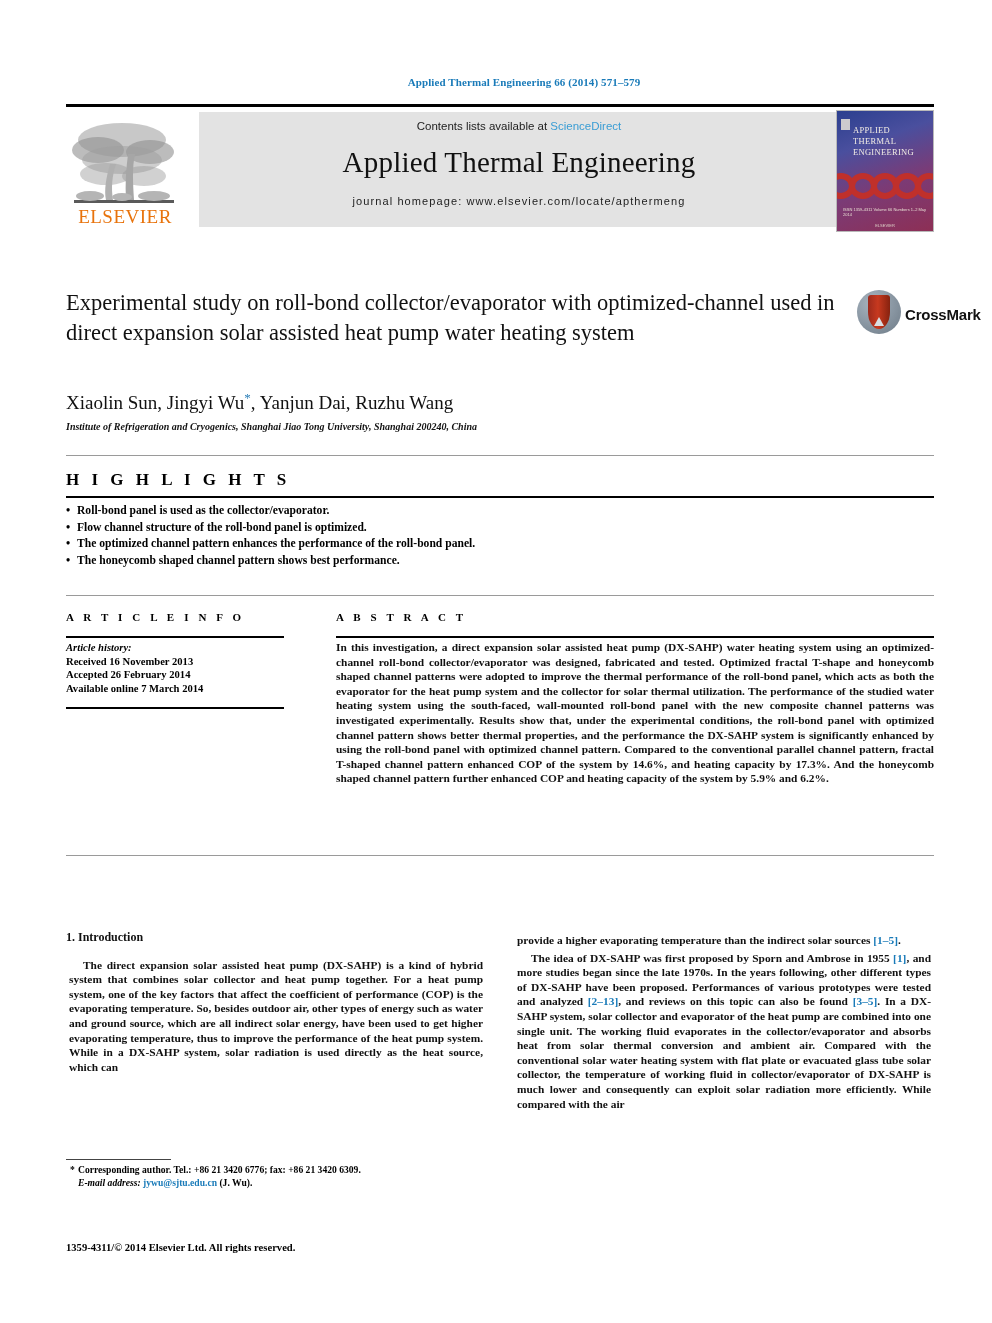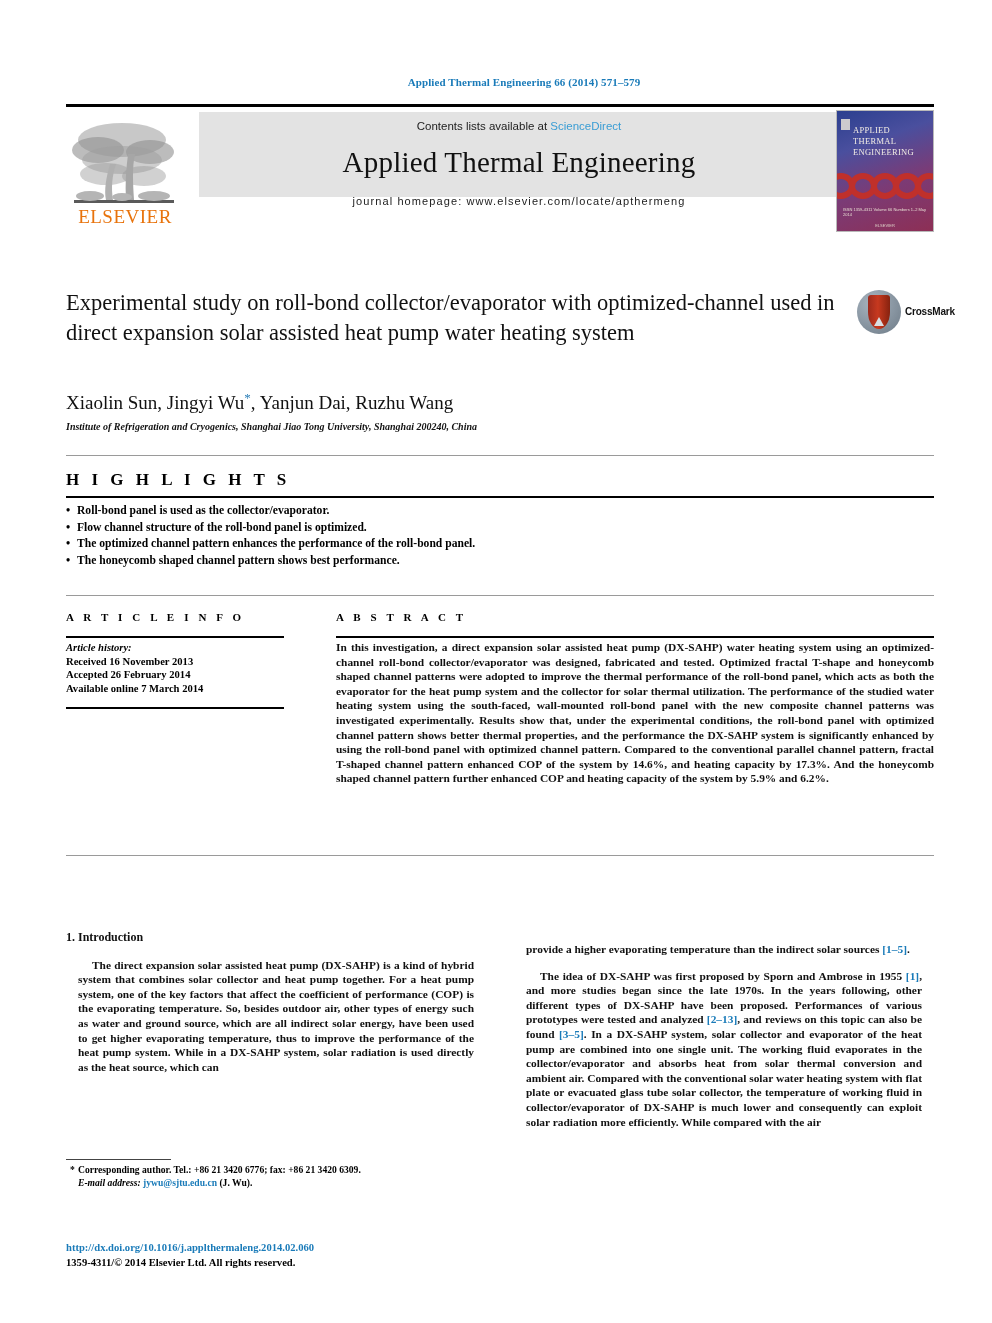--- a/index.html
+++ b/index.html
@@ -36,21 +36,21 @@
   }
   .elsevier-word {
     position:absolute; left:2px; bottom:2px; width:114px;
     font-family:"Liberation Serif", serif;
     font-size:19px;
     letter-spacing:.5px;
     color:#e8730c;
     text-align:center;
   }
   .center-band {
-    position:absolute; left:133px; top:2px; width:640px; height:85px;
+    position:absolute; left:133px; top:2px; width:640px; height:115px;
     background:#e3e3e3;
     text-align:center;
   }
   .contents-line {
     margin-top:8px;
     font-family:"Liberation Sans", sans-serif;
     font-size:11.5px;
     color:#222;
   }
   .contents-line .sd { color:#3a9dd4; }
@@ -122,21 +122,21 @@
     border-radius:3px 3px 50% 50%;
   }
   .crossmark-notch {
     position:absolute; left:17px; top:27px; width:10px; height:9px;
     background:#d9dde1;
     clip-path:polygon(50% 0%, 100% 100%, 0% 100%);
   }
   .crossmark-label {
     position:absolute; left:48px; top:16px;
     font-family:"Liberation Sans", sans-serif;
-    font-size:10px; font-weight:bold; color:#111;
+    font-size:15px; font-weight:bold; color:#111;
     letter-spacing:-.2px;
   }
 
   .authors {
     position:absolute; left:66px; top:390px;
     font-size:19px; color:#111;
   }
   .authors sup { color:#2a7fb8; font-size:13px; }
   .affiliation {
     position:absolute; left:66px; top:421px;
@@ -209,21 +209,21 @@
     font-size:11.4px; line-height:14.6px;
     text-align:justify;
     font-weight:bold;
     color:#111;
   }
   .col.left  { left:66px; }
   .col.right { left:514px; }
   .sec-title {
     font-size:12px; font-weight:bold; margin:0 0 13px 0;
   }
-  .col p { margin:12px; text-indent:14px; }
+  .col p { margin:3px; text-indent:14px; }
   .cite { color:#1a7bb9; }
 
   
   .fn-rule {
     position:absolute; left:66px; top:1159px; width:105px; height:1px; background:#444;
   }
   .footnote {
     position:absolute; left:66px; top:1163px; width:420px;
     font-size:9.6px; line-height:13px; font-weight:bold;
   }
@@ -362,17 +362,16 @@
       <span>Corresponding author. Tel.: +86 21 3420 6776; fax: +86 21 3420 6309.</span>
     </div>
     <div class="ind">
       <span class="em">E-mail address:</span>
       <span class="mail">jywu@sjtu.edu.cn</span>
       <span>(J. Wu).</span>
     </div>
   </div>
 
   <div class="doi-block">
-    <span class="doi">http://dx.doi.org/10.1016/j.applthermaleng.2014.02.060</span>
     <span>1359-4311/© 2014 Elsevier Ltd. All rights reserved.</span>
   </div>
 
 </div>
 
 </body></html>

